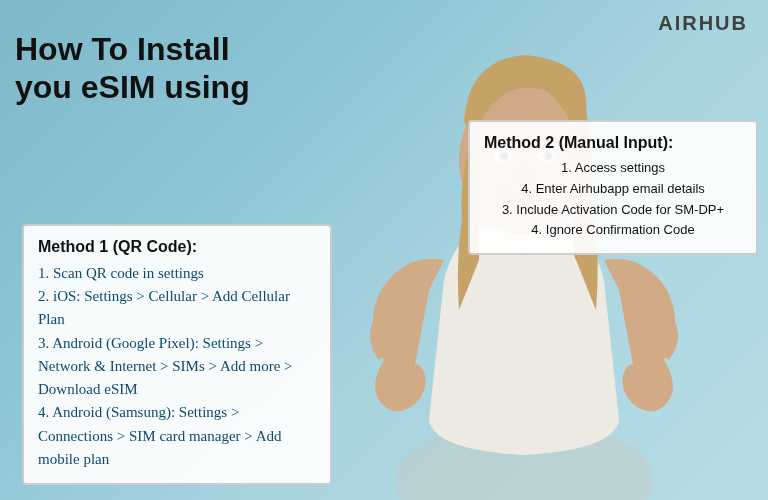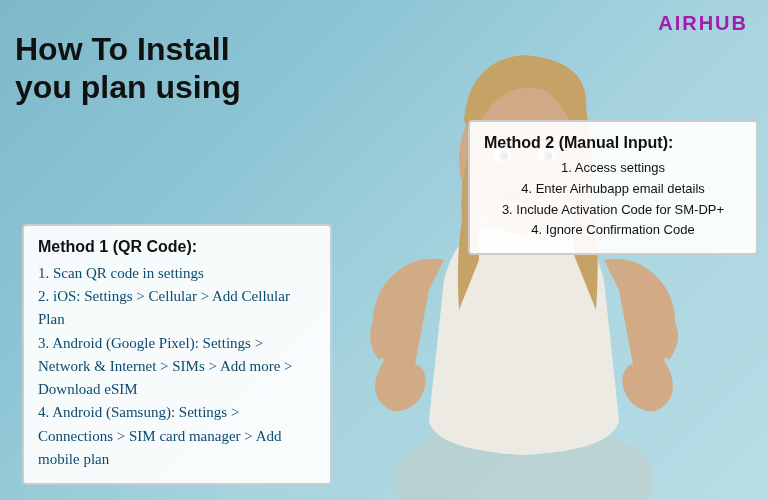--- a/index.html
+++ b/index.html
@@ -26,21 +26,21 @@
     }
 
     
     .brand-name {
       position: absolute;
       top: 12px;
       right: 20px;
       font-size: 20px;
       font-weight: 900;
       letter-spacing: 2px;
-      color: #a21caf;
+      color: #404040;
       font-family: Arial, sans-serif;
     }
 
     .title-box {
       position: absolute;
       top: 15px;
       left: 15px;
       max-width: 250px;
     }
 
@@ -170,21 +170,21 @@
   <path d="M345,360 Q360,340 350,320 Q342,305 330,315 Q325,330 332,350 Z" fill="#d4a882"></path>
 
   <path d="M175,228 Q190,245 200,248 Q210,245 225,228" stroke="#e0dbd0" stroke-width="2" fill="none"></path>
 </svg>
 
 <div class="brand-name">AIRHUB</div>
 
 <div class="title-box">
   <div class="title-text">
     <span>How To Install</span><br>
-    <span>you plan using</span><br>
+    <span>you eSIM using</span><br>
   </div>
 </div>
 
 <div class="method2-box">
   <div class="method2-title">Method 2 (Manual Input):</div>
   <div class="method2-content">
     <div>1.  Access settings</div>
     <div>4. Enter Airhubapp email details</div>
     <div>3. Include Activation Code for SM-DP+</div>
     <div>4. Ignore Confirmation Code</div>

